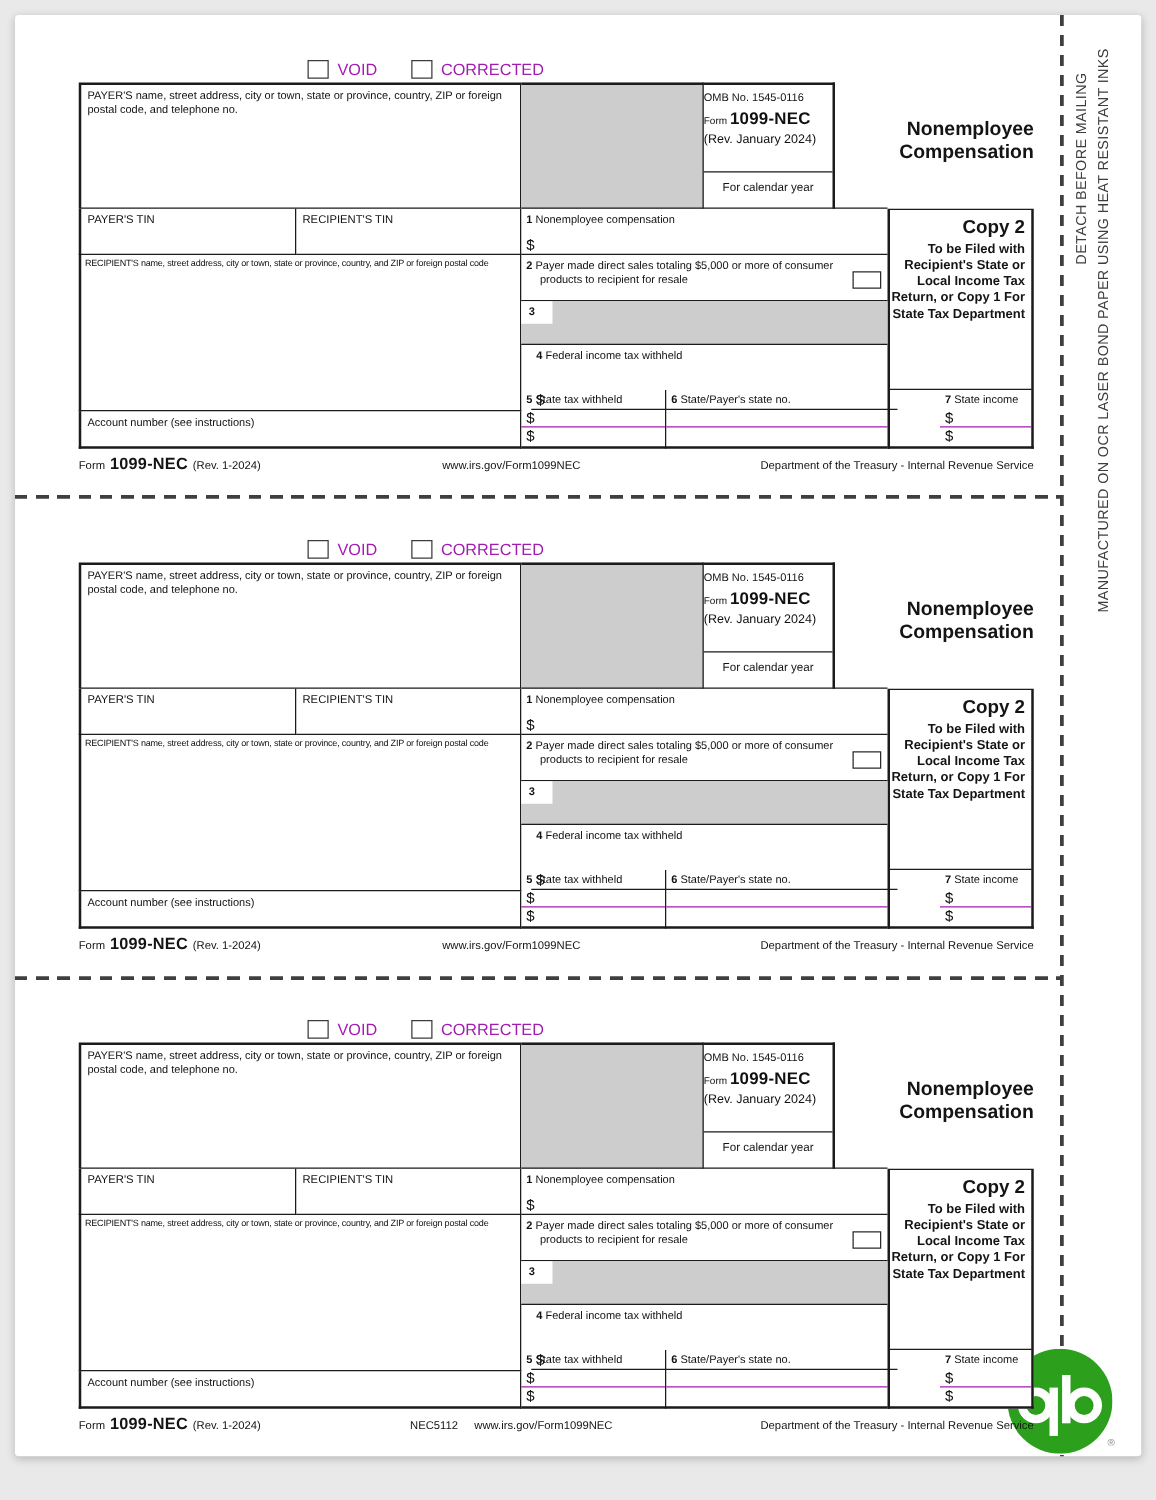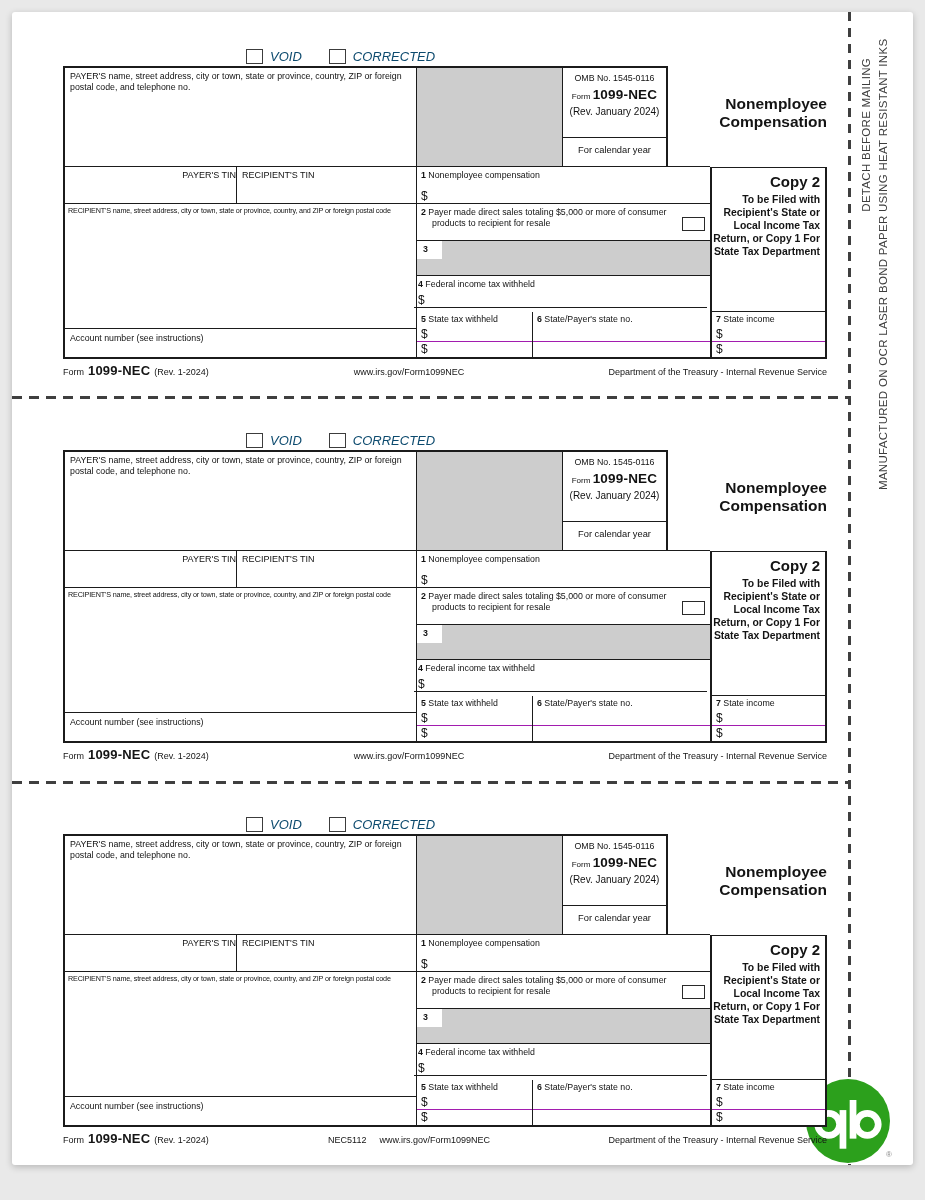--- a/index.html
+++ b/index.html
@@ -24,55 +24,55 @@
   .hdash1{top:384px}.hdash2{top:769px}
   
   .side-text{
     position:absolute;left:846px;top:478px;width:432px;
     transform:rotate(-90deg);transform-origin:0 0;
     text-align:right;font-size:11.5px;line-height:17px;color:#3d3d3d;letter-spacing:.3px;white-space:nowrap;
   }
   
   .form1099{position:absolute;left:0;width:100%;height:340px;}
   .form-pos-1{top:36px}.form-pos-2{top:420px}.form-pos-3{top:804px}
-  .chkrow{position:absolute;left:234px;top:0;height:16px;display:flex;align-items:center;font-size:13px;color:#0c4a6e;font-style:italic;}
+  .chkrow{position:absolute;left:234px;top:0;height:16px;display:flex;align-items:flex-start;font-size:13px;color:#a21caf;}
   .cb{width:15px;height:13px;border:1.6px solid #3c3c3c;background:#fff;display:inline-block;margin-right:7px;flex:none;}
   .cb2{margin-left:27px;}
   .tbl{position:absolute;left:51px;top:18px;width:764px;height:293px;font-size:8.8px;background:#fff;}
   .cell{position:absolute;box-sizing:border-box;border:0 solid #1b1b1b;}
   .c-payer{left:0;top:0;width:354px;height:101px;border-width:2px 1px 1px 2px;padding:3px 5px;line-height:11px;}
   .c-gray{left:354px;top:0;width:146px;height:101px;border-width:2px 1px 1px 0;background:#cdcdcd;}
   .c-omb{left:500px;top:0;width:105px;height:101px;border-width:2px 2px 1px 0;}
-  .omb-top{height:70px;border-bottom:1px solid #1b1b1b;box-sizing:border-box;text-align:center;padding-top:5px;}
+  .omb-top{height:70px;border-bottom:1px solid #1b1b1b;box-sizing:border-box;text-align:left;padding-top:5px;}
   .omb-no{font-size:8.8px;}
   .omb-form{margin-top:4px;font-size:8px;}
   .omb-num{font-weight:bold;font-size:13.5px;letter-spacing:.2px;}
   .omb-rev{margin-top:4px;font-size:10px;}
   .omb-cal{height:29px;text-align:center;padding-top:7px;box-sizing:border-box;font-size:9.3px;}
   .c-title{left:605px;top:0;width:159px;height:101px;border-width:0;}
   .titlebox{padding-top:29px;text-align:right;font-weight:bold;font-size:15.5px;line-height:18px;color:#141414;}
   .seg{position:absolute;left:605px;top:100px;width:42px;height:1px;background:#1b1b1b;}
-  .c-ptin{left:0;top:101px;width:174px;height:37px;border-width:0 1px 1px 2px;padding:3px 0 0 5px;font-size:9px;text-align:right;}
+  .c-ptin{left:0;top:101px;width:174px;height:37px;border-width:0 1px 1px 2px;padding:3px 0 0 5px;font-size:9px;}
   .c-rtin{left:174px;top:101px;width:180px;height:37px;border-width:0 1px 1px 0;padding:3px 0 0 5px;font-size:9px;}
   .c-box1{left:354px;top:101px;width:293px;height:37px;border-width:0 0 1px 0;}
   .c-copy{left:647px;top:101px;width:117px;height:145px;border-width:1px 2px 1px 2px;}
   .copyhead{font-weight:bold;font-size:15px;text-align:right;padding:5px 5px 3px 0;color:#141414;}
   .copytext{font-weight:bold;font-size:10.4px;line-height:13px;text-align:right;padding-right:5px;color:#141414;}
   .c-recip{left:0;top:138px;width:354px;height:125px;border-width:0 1px 1px 2px;}
   .reciplabel{font-size:7.2px;letter-spacing:-.15px;white-space:nowrap;padding:2px 0 0 3px;overflow:hidden;}
   .c-acct{left:0;top:263px;width:354px;height:30px;border-width:0 1px 2px 2px;padding:4px 0 0 5px;}
   .c-box2{left:354px;top:138px;width:293px;height:37px;border-width:0 0 1px 0;}
   .b2label{padding:3px 0 0 4px;padding-left:15px;text-indent:-11px;width:250px;line-height:10.5px;}
   .b2cb{position:absolute;left:265px;top:13px;width:23px;height:14px;border:1.4px solid #2a2a2a;background:#fff;box-sizing:border-box;}
   .c-box3{left:354px;top:175px;width:293px;height:35px;border-width:0 0 1px 0;background:#cdcdcd;}
   .b3notch{position:absolute;left:0;top:0;width:25px;height:18px;background:#fff;padding:3px 0 0 6px;box-sizing:border-box;font-weight:bold;}
-  .c-box4{left:351px;top:210px;width:293px;height:32px;border-width:0 0 1px 0;}
+  .c-box4{left:362px;top:210px;width:293px;height:52px;border-width:0 0 1px 0;}
   .c-box5{left:354px;top:246px;width:115px;height:47px;border-width:0 0 2px 0;}
   .c-box6{left:469px;top:246px;width:178px;height:47px;border-width:0 0 2px 1px;}
-  .c-box7{left:647px;top:246px;width:117px;height:47px;border-width:0 2px 2px 2px;}
+  .c-box7{left:647px;top:246px;width:117px;height:47px;border-width:0 2px 2px 2px;padding-left:40px;}
   .b57top{height:30px;border-bottom:1px solid #a21caf;box-sizing:border-box;position:relative;padding:2px 0 0 4px;}
   .b57bot{position:relative;height:14px;}
   .lb{padding:3px 0 0 4px;line-height:10.5px;}
   .bnum{font-weight:bold;}
   .dol{font-size:12px;line-height:12px;}
   .dol-abs{position:absolute;left:4px;bottom:1px;}
   .ftr{position:absolute;left:51px;top:315px;width:764px;height:18px;font-size:9px;color:#141414;}
   .ftr-left{position:absolute;left:0;top:0;display:flex;align-items:baseline;gap:4px;}
   .ftr-num{font-weight:bold;font-size:13px;letter-spacing:.2px;}
   .ftr-center{position:absolute;left:215px;top:4px;width:262px;display:flex;justify-content:center;gap:13px;}

